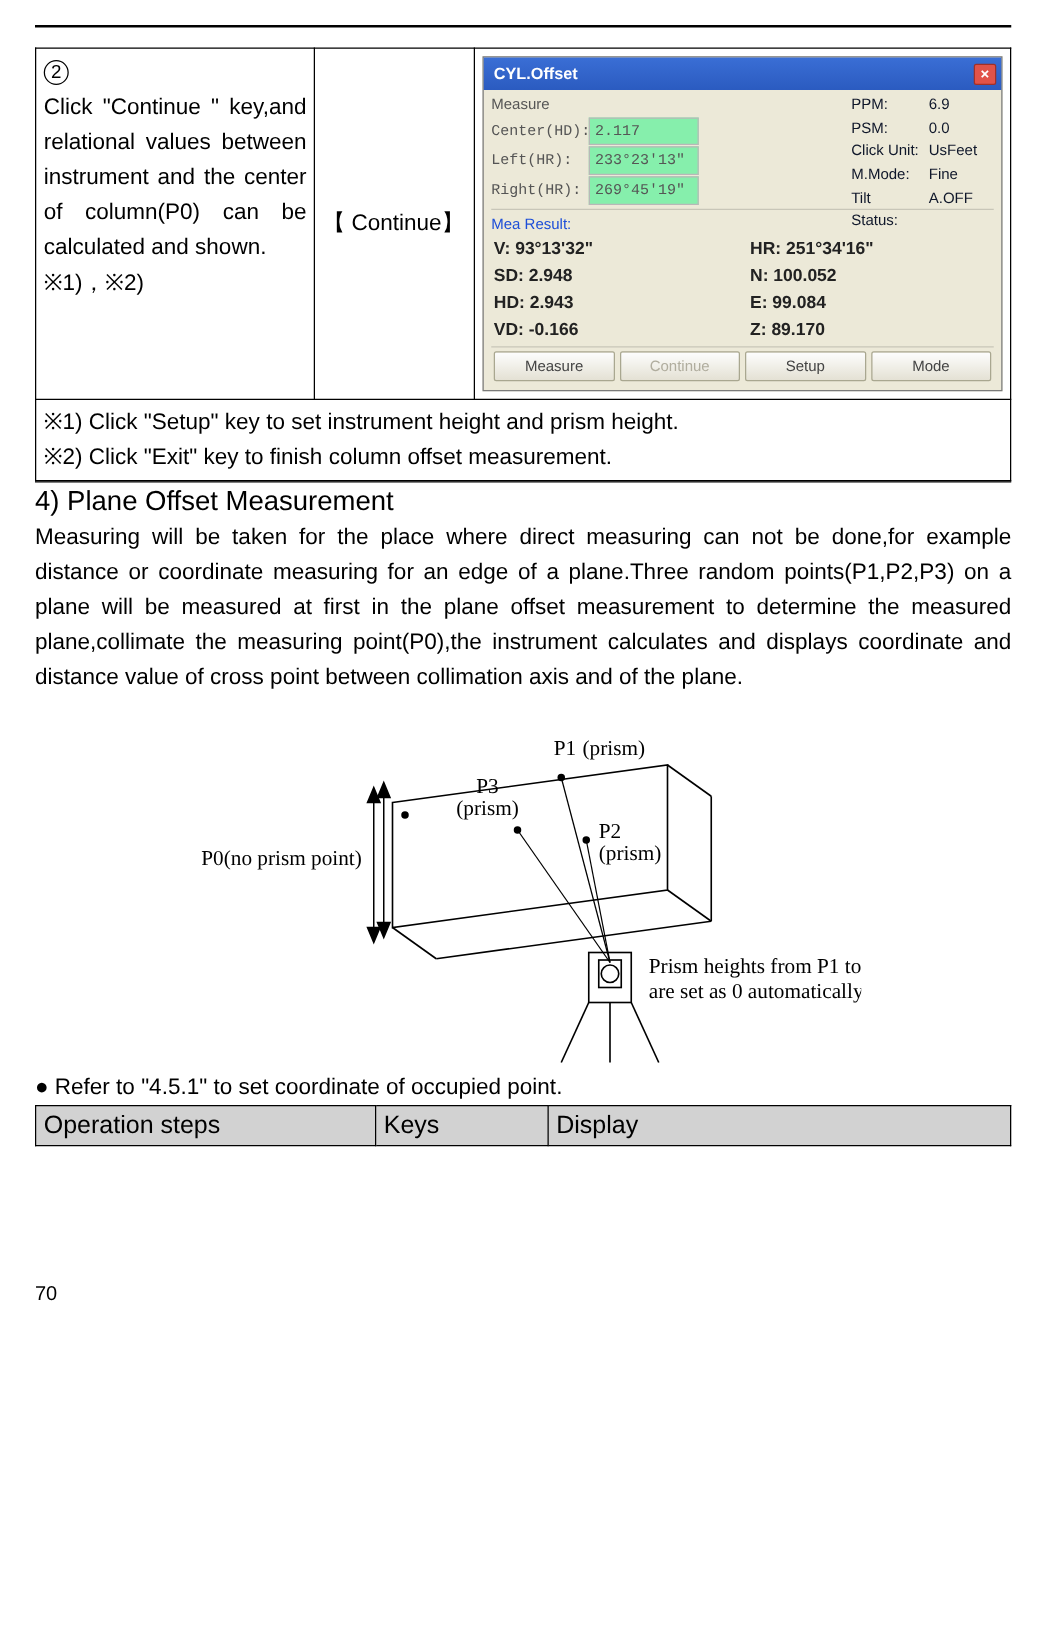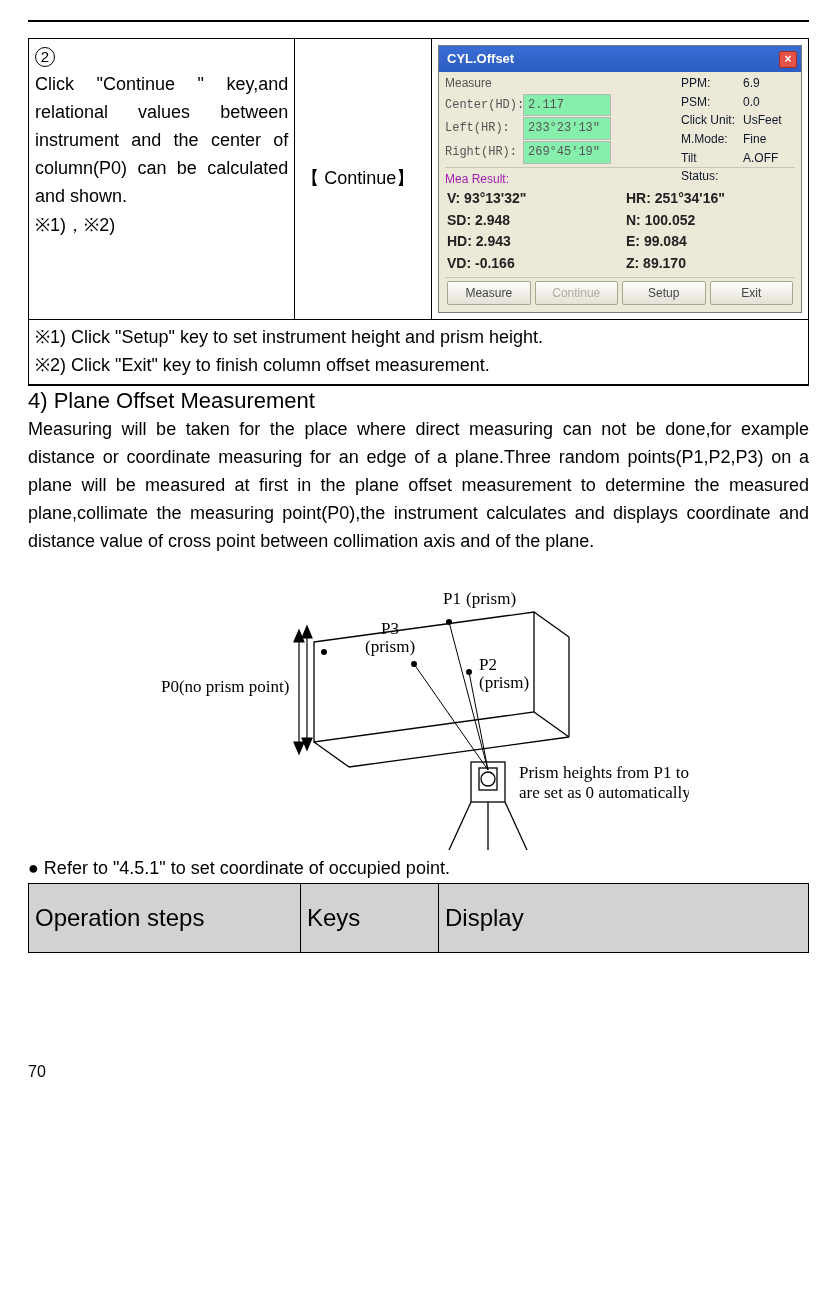--- a/index.html
+++ b/index.html
@@ -43,27 +43,27 @@
     font-size:18px; line-height:1.55; text-align:justify; margin:2px 0 0 0;
     padding:0;
   }
   .section-heading { font-size:22px; margin:0; padding:2px 0 0 0; border-top:1px solid #000; }
   .diagram-wrap { text-align:center; padding:6px 0 0 0; }
   .refer-line { font-size:18px; margin:2px 0 4px 0; }
   table.header-table {
     width:100%; border-collapse:collapse;
   }
   table.header-table td {
-    border:1px solid #000; background:#d2d2d2; font-size:24px; padding:20px 6px;
+    border:1px solid #000; background:#d2d2d2; font-size:20px; padding:4px 6px;
   }
   .page-number { text-align:left; font-size:16px; padding:110px 0 10px 0; }
 
   
   .cyl-window {
-    width: 364px; margin: 2px auto;
+    width: 416px; margin: 2px auto;
     border:1px solid #7a7a7a; font-family: Tahoma, Arial, sans-serif;
     font-size:12px; color:#333;
     background:#ece9d8;
   }
   .cyl-title {
     display:flex; justify-content:space-between; align-items:center;
     background: linear-gradient(#3a6ed5,#2b5bc0);
     color:#fff; font-weight:bold; padding:3px 4px 3px 8px; font-size:13px;
   }
   .cyl-close {
@@ -75,21 +75,21 @@
   .cyl-row { display:flex; gap:6px; align-items:center; margin:1px 0;font-family:Liberation Mono, monospace;}
   .cyl-label { width:72px; }
   .cyl-input {
     display:inline-block; min-width:88px; padding:1px 4px;
     background:#86efac; border:1px solid #b8b8b8; font-family:inherit; font-size:12px;
   }
   .cyl-top { position:relative; border-bottom:1px solid #c8c6b8; padding-bottom:2px; margin-bottom:2px;}
   .cyl-rblock { position:absolute; right:0; top:0; font-size:12px; color:#0f172a;}
   .cyl-rblock div{ display:flex; gap:6px; }
   .cyl-rblock .rl{ width:56px;} .cyl-rblock .rv{ width:52px; }
-  .cyl-result { font-weight:normal; color:#a21caf; }
+  .cyl-result { font-weight:normal; color:#1d4ed8; }
   .mea-grid{
     display:grid; grid-template-columns: 1fr 1fr; column-gap:10px;
     font-size:14px; color:#222; font-weight:bold; padding:0 0 2px 2px;
   }
   .cyl-buttons{
     display:flex; gap:4px; padding:3px 2px 3px 2px; border-top:1px solid #c8c6b8;
   }
   .cyl-btn{
     flex:1; text-align:center; font-size:12px; padding:2px 0;
     background:linear-gradient(#fdfdfd,#e4e1d4); border:1px solid #a9a790;
@@ -171,21 +171,21 @@
               <div>N: 100.052</div>
               <div>HD: 2.943</div>
               <div>E: 99.084</div>
               <div>VD: -0.166</div>
               <div>Z: 89.170</div>
             </div>
             <div class="cyl-buttons">
               <div class="cyl-btn">Measure</div>
               <div class="cyl-btn disabled">Continue</div>
               <div class="cyl-btn">Setup</div>
-              <div class="cyl-btn">Exit</div>
+              <div class="cyl-btn">Mode</div>
             </div>
           </div>
         </div>
       </td>
     </tr>
     <tr class="notes-row">
       <td colspan="3">
         <div>※1) Click "Setup" key to set instrument height and prism height.</div>
         <div>※2) Click "Exit" key to finish column offset measurement.</div>
       </td>

